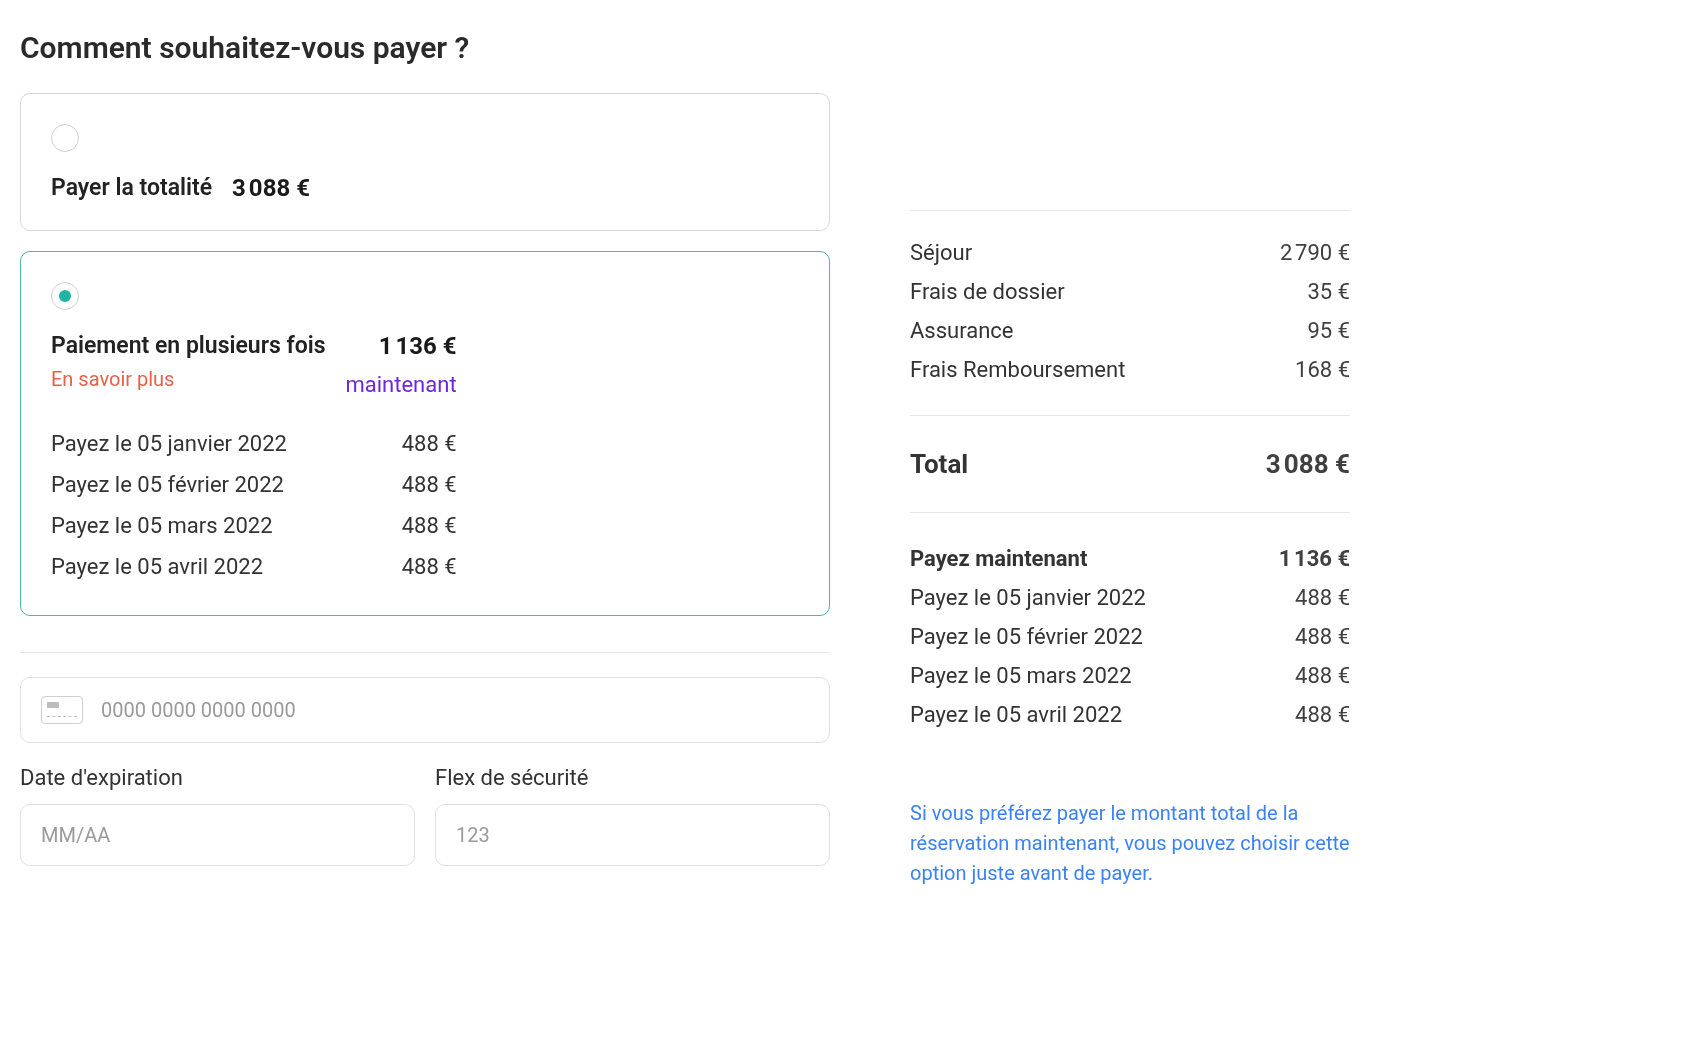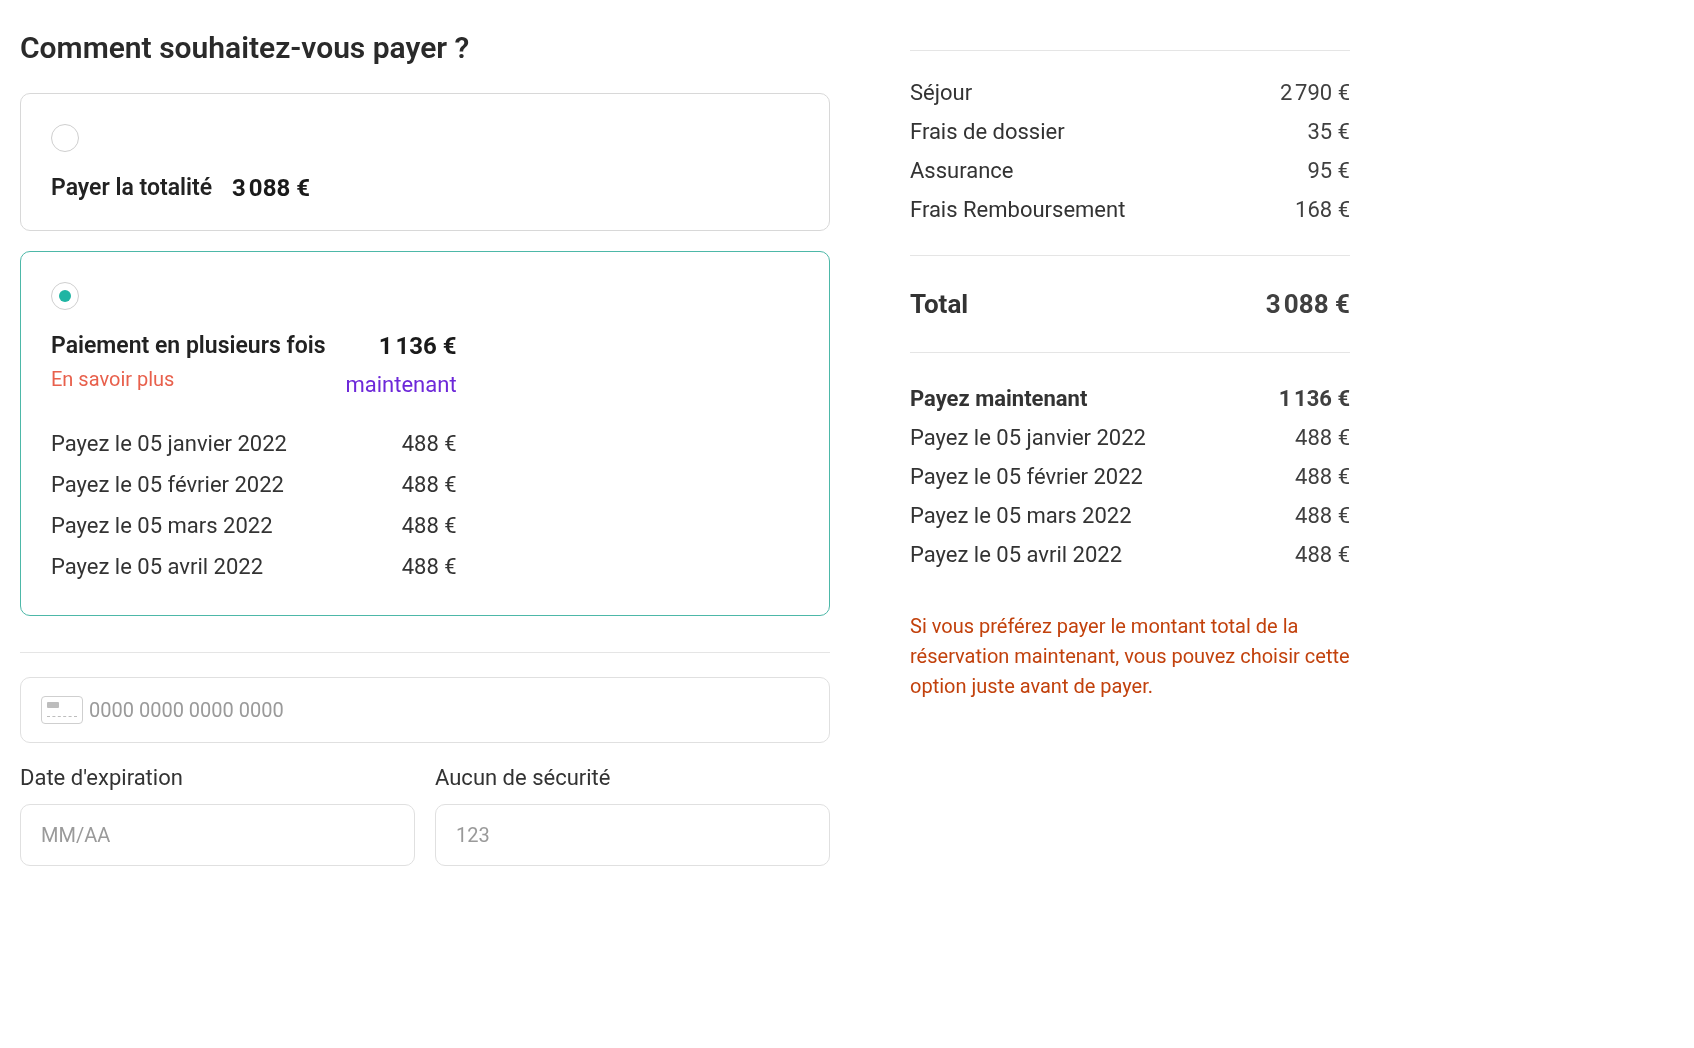--- a/index.html
+++ b/index.html
@@ -10,20 +10,21 @@
   body {
     font-family: -apple-system, BlinkMacSystemFont, "Segoe UI", Roboto, "Helvetica Neue", Arial, sans-serif;
     background: #ffffff;
     color: #1a1a1a;
     padding: 20px;
     width: 1694px;
   }
   .container {
     display: flex;
     gap: 80px;
+    align-items: flex-end;
   }
   .left-column {
     width: 810px;
     flex-shrink: 0;
   }
   .right-column {
     width: 440px;
     flex-shrink: 0;
     padding-top: 30px;
   }
@@ -149,21 +150,21 @@
   }
   .field-row .field-group {
     flex: 1;
   }
   .input-wrap {
     border: 1px solid #e0e0e0;
     border-radius: 10px;
     padding: 18px 20px;
     display: flex;
     align-items: center;
-    gap: 6px;
+    gap: 18px;
     background: #fff;
   }
   .input-wrap input {
     border: none;
     outline: none;
     font-size: 20px;
     color: #333;
     flex: 1;
     background: transparent;
     font-family: inherit;
@@ -228,23 +229,23 @@
   }
   .summary-row.total .val,
   .summary-row.bold .val {
     font-weight: 700;
   }
   .summary-row.total {
     font-size: 26px;
   }
   .summary-note {
     font-size: 20px;
-    color: #c2410c;
+    color: #3b82f6;
     line-height: 1.5;
-    margin-top: 37px;
+    margin-top: 64px;
   }
 </style>
 </head>
 <body>
 
 <div class="container">
   <div class="left-column">
     <h2 class="section-title">Comment souhaitez-vous payer ?</h2>
 
     <div class="payment-option">
@@ -305,21 +306,21 @@
     </div>
 
     <div class="field-row">
       <div class="field-group">
         <label class="field-label">Date d'expiration</label>
         <div class="input-wrap">
           <input type="text" placeholder="MM/AA" style="">
         </div>
       </div>
       <div class="field-group">
-        <label class="field-label">Aucun de sécurité</label>
+        <label class="field-label">Flex de sécurité</label>
         <div class="input-wrap">
           <input type="text" placeholder="123" style="">
         </div>
       </div>
     </div>
   </div>
 
   <div class="right-column">
     <hr class="summary-divider">
 

